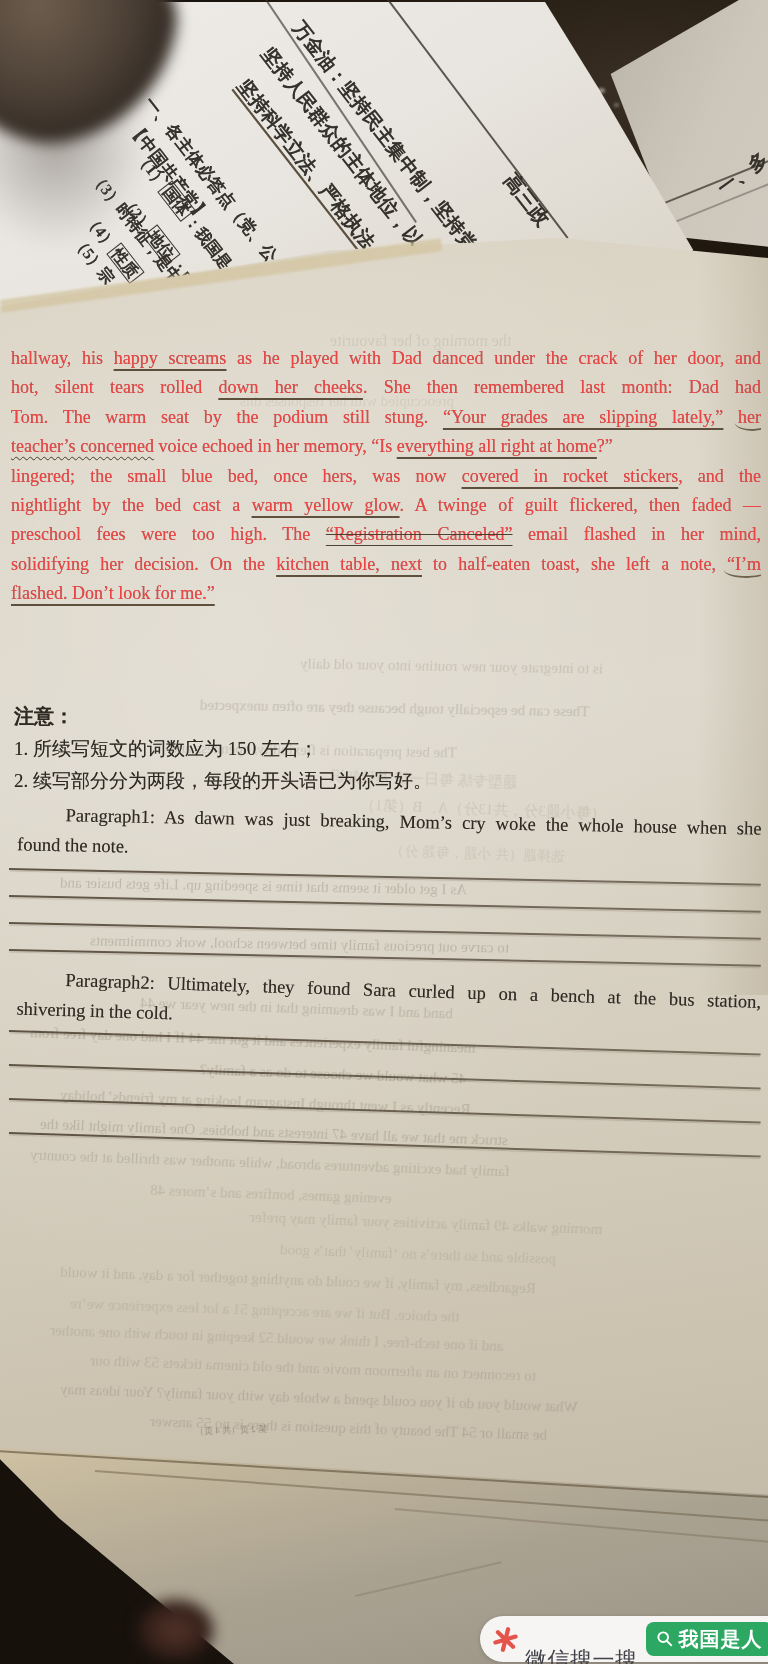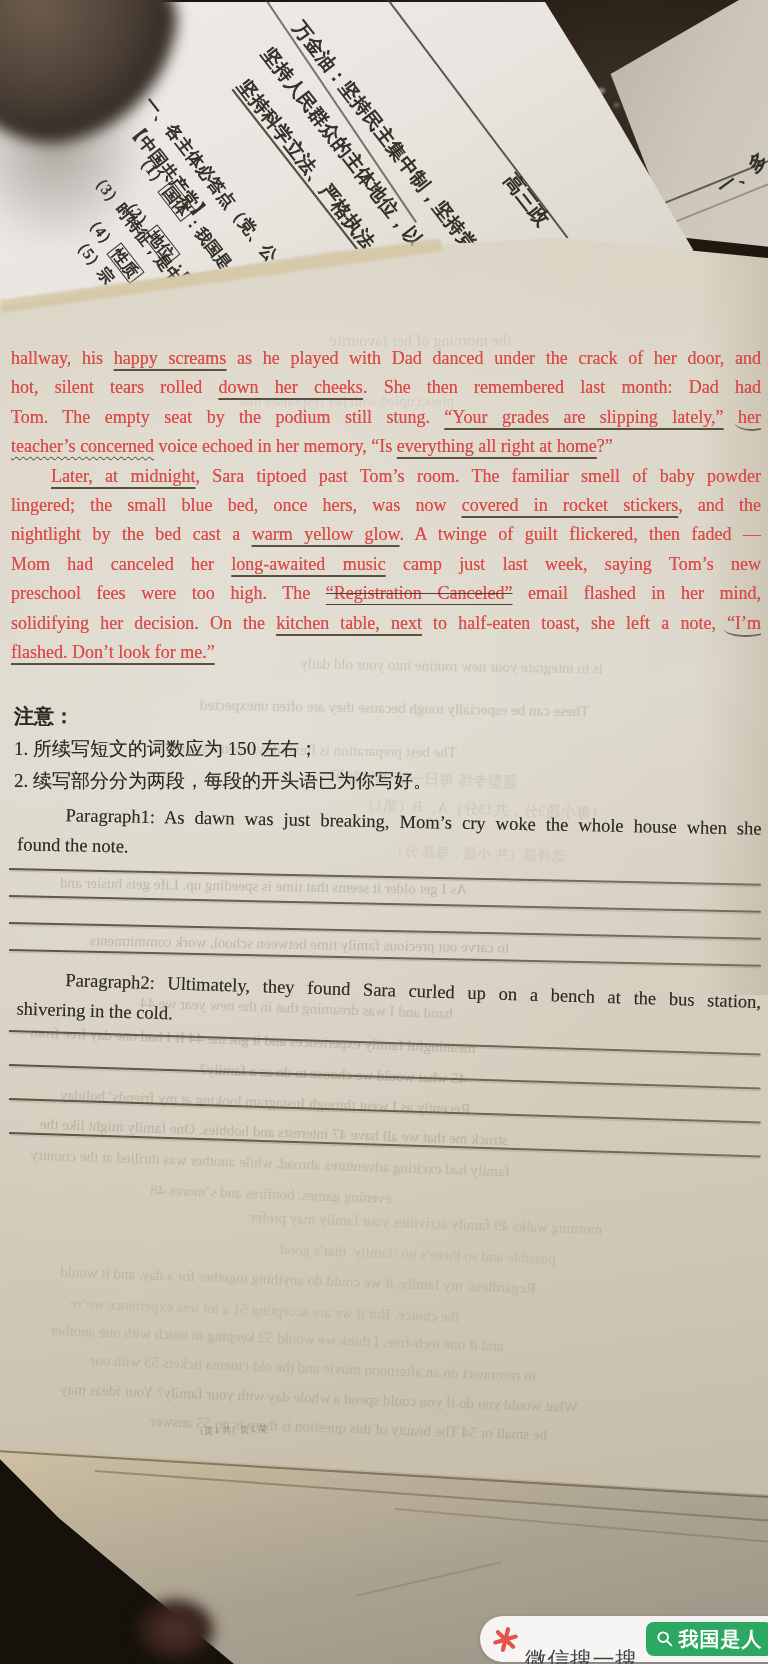--- a/index.html
+++ b/index.html
@@ -157,26 +157,24 @@
       <div class="bleed" style="left: 90px; top: 1360px; font-size: 15px; opacity: 0.18; transform: scaleX(-1) rotate(-2deg);">to reconnect on an afternoon movie and the old cinema tickets  53  with our</div>
       <div class="bleed" style="left: 60px; top: 1390px; font-size: 15px; opacity: 0.22; transform: scaleX(-1) rotate(-2deg);">What would you do if you could spend a whole day with your family? Your ideas may</div>
       <div class="bleed" style="left: 150px; top: 1420px; font-size: 15px; opacity: 0.22; transform: scaleX(-1) rotate(-2deg);">be small or  54   The beauty of this question is there is no  55  answer</div>
       <div class="bleed" style="left: 195px; top: 1424px; font-size: 9px; opacity: 0.5; transform: scaleX(-1) rotate(2deg);">第 2 页（共 4 页）</div>
       <div class="bleed" style="left: 235px; top: 1497px; font-size: 9px; opacity: 0.5; transform: scaleX(-1) rotate(3deg);">第 3 页（共 4 页）</div>
     </div>
 
   <div class="passage" id="passage">
       <div class="pline"><span>hallway, his </span><span class="sg-u">happy screams</span><span> as he played with Dad danced under the crack of her door, and</span></div>
       <div class="pline"><span>hot, silent tears rolled </span><span class="sg-u">down her cheeks</span><span>. She then remembered last month: Dad had</span></div>
-      <div class="pline"><span>Tom. The empty seat by the podium still stung. </span><span class="sg-u">“Your grades are slipping lately,”</span><span> </span><span class="sg-sw">her</span></div>
+      <div class="pline"><span>Tom. The warm seat by the podium still stung. </span><span class="sg-u">“Your grades are slipping lately,”</span><span> </span><span class="sg-sw">her</span></div>
       <div class="pline nj"><span class="sg-w">teacher’s concerned</span><span> voice echoed in her memory, “Is </span><span class="sg-u">everything all right at home</span><span>?”</span></div>
-      <div class="pline ind"><span class="sg-u">Later, at midnight</span><span>, Sara tiptoed past Tom’s room. The familiar smell of baby powder</span></div>
       <div class="pline"><span>lingered; the small blue bed, once hers, was now </span><span class="sg-u">covered in rocket stickers</span><span>, and the</span></div>
       <div class="pline"><span>nightlight by the bed cast a </span><span class="sg-u">warm yellow glow</span><span>. A twinge of guilt flickered, then faded —</span></div>
-      <div class="pline"><span>Mom had canceled her </span><span class="sg-u">long-awaited music</span><span> camp just last week, saying Tom’s new</span></div>
       <div class="pline"><span>preschool fees were too high. The </span><span class="sg-su">“Registration Canceled”</span><span> email flashed in her mind,</span></div>
       <div class="pline"><span>solidifying her decision. On the </span><span class="sg-u">kitchen table, next</span><span> to half-eaten toast, she left a note, </span><span class="sg-sw">“I’m</span></div>
       <div class="pline nj"><span class="sg-u">flashed. Don’t look for me.”</span></div>
     </div>
 
   <div class="notice notice-label">注意：</div>
   <div class="notice notice-1">1. 所续写短文的词数应为 150 左右；</div>
   <div class="notice notice-2">2. 续写部分分为两段，每段的开头语已为你写好。</div>
 
   <div class="pgroup pg1">

